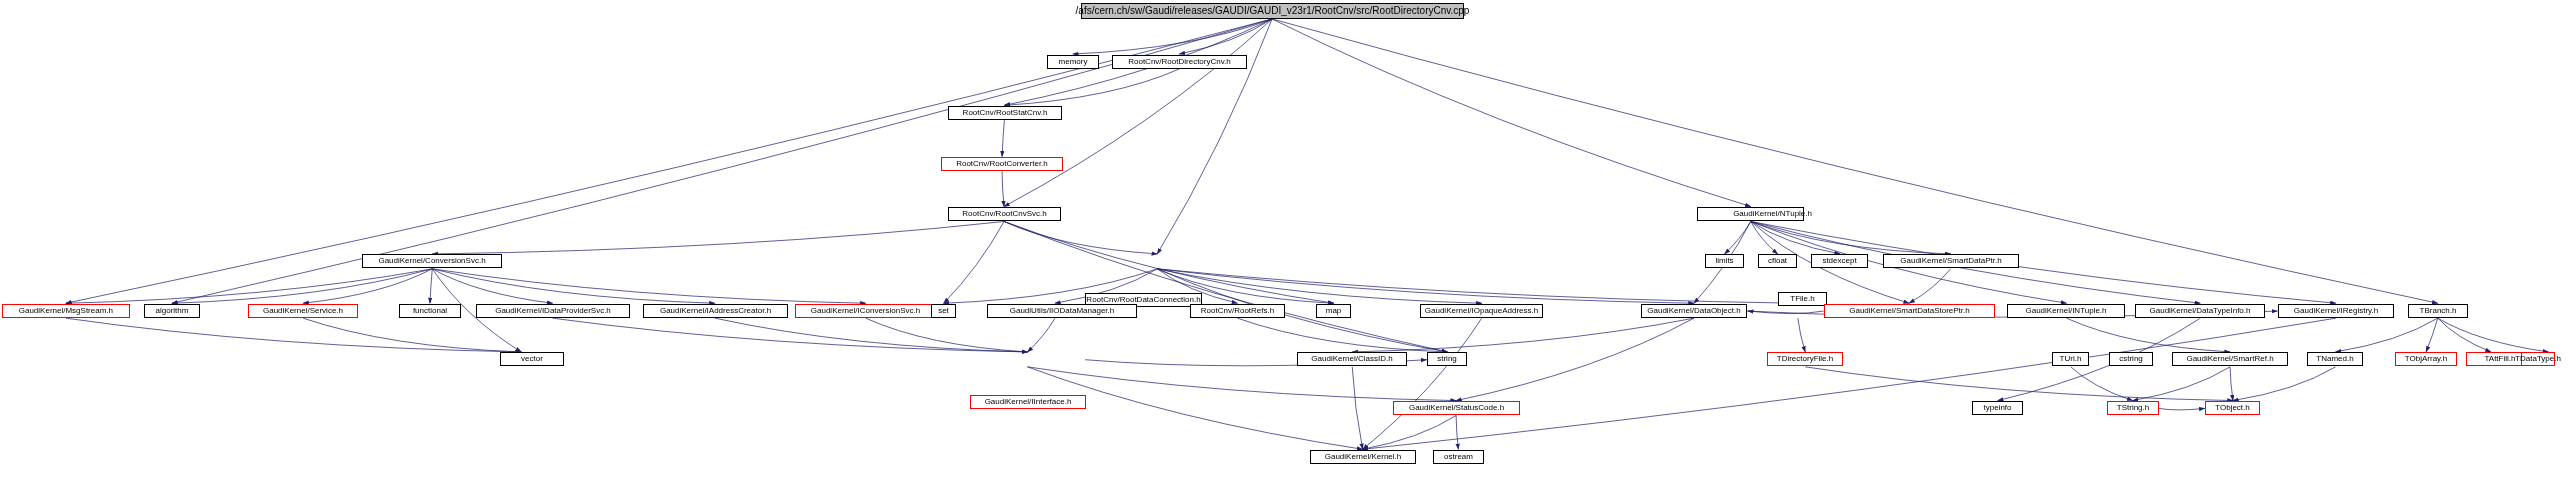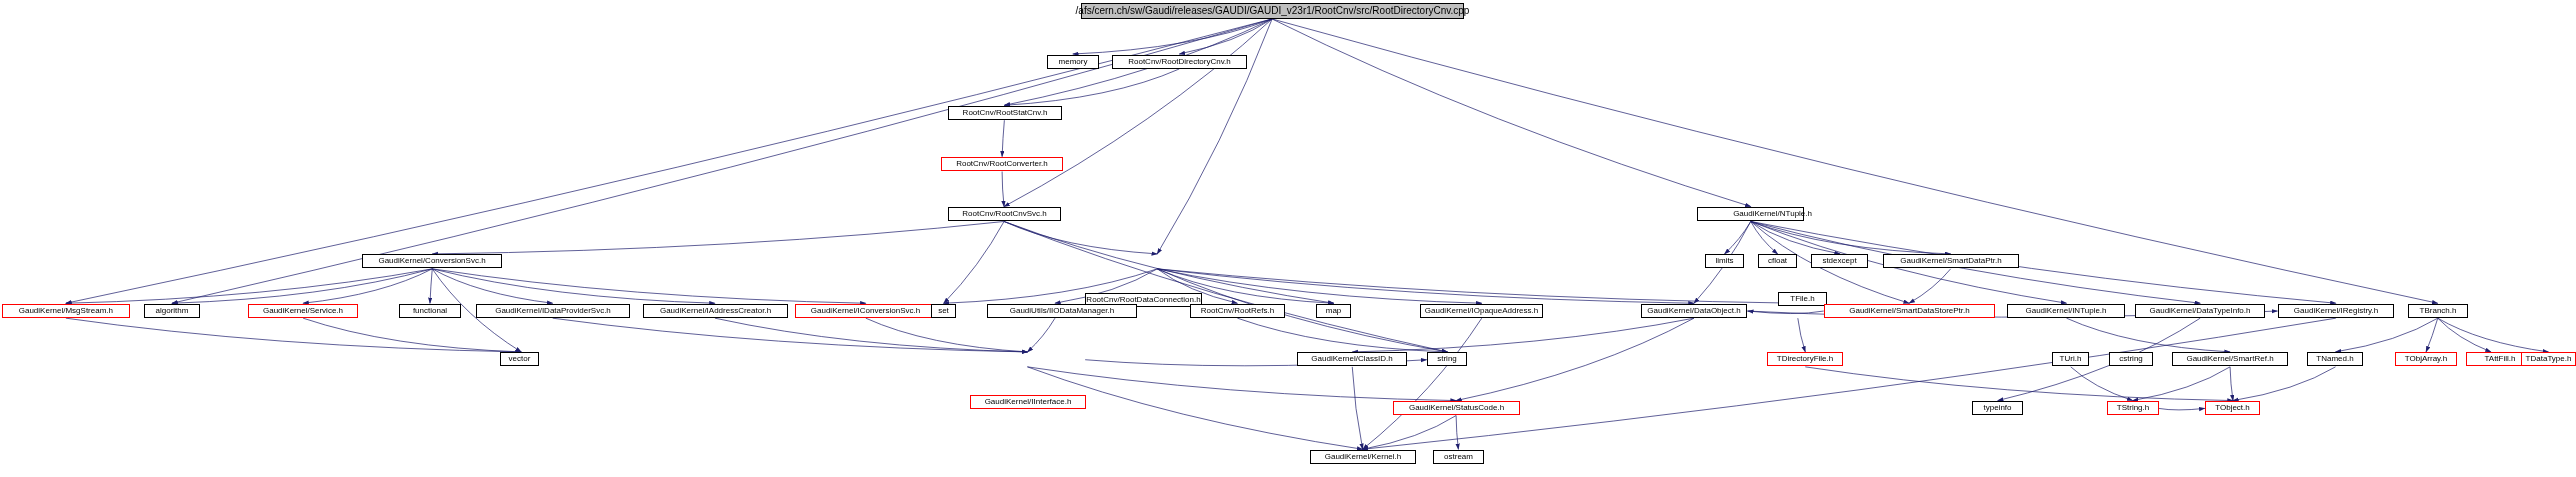--- a/index.html
+++ b/index.html
@@ -127,32 +127,32 @@
       <div class="node" style="left: 1190px; top: 304px; width: 95px;">RootCnv/RootRefs.h</div>
       <div class="node" style="left: 1316px; top: 304px; width: 35px;">map</div>
       <div class="node" style="left: 1420px; top: 304px; width: 123px;">GaudiKernel/IOpaqueAddress.h</div>
       <div class="node" style="left: 1641px; top: 304px; width: 106px;">GaudiKernel/DataObject.h</div>
       <div class="node" style="left: 1778px; top: 292px; width: 49px;">TFile.h</div>
       <div class="node red" style="left: 1824px; top: 304px; width: 171px;">GaudiKernel/SmartDataStorePtr.h</div>
       <div class="node" style="left: 2007px; top: 304px; width: 118px;">GaudiKernel/INTuple.h</div>
       <div class="node" style="left: 2135px; top: 304px; width: 130px;">GaudiKernel/DataTypeInfo.h</div>
       <div class="node" style="left: 2278px; top: 304px; width: 116px;">GaudiKernel/IRegistry.h</div>
       <div class="node" style="left: 2408px; top: 304px; width: 60px;">TBranch.h</div>
-      <div class="node" style="left: 500px; top: 352px; width: 39px;">vector</div>
+      <div class="node" style="left: 500px; top: 352px; width: 64px;">vector</div>
       <div class="node red" style="left: 970px; top: 352px; width: 116px; margin-top: 43px;">GaudiKernel/IInterface.h</div>
       <div class="node" style="left: 1297px; top: 352px; width: 110px;">GaudiKernel/ClassID.h</div>
       <div class="node" style="left: 1427px; top: 352px; width: 40px;">string</div>
       <div class="node red" style="left: 1767px; top: 352px; width: 76px;">TDirectoryFile.h</div>
       <div class="node" style="left: 2052px; top: 352px; width: 37px;">TUri.h</div>
       <div class="node" style="left: 2109px; top: 352px; width: 44px;">cstring</div>
       <div class="node" style="left: 2172px; top: 352px; width: 116px;">GaudiKernel/SmartRef.h</div>
       <div class="node" style="left: 2307px; top: 352px; width: 56px;">TNamed.h</div>
       <div class="node red" style="left: 2395px; top: 352px; width: 62px;">TObjArray.h</div>
       <div class="node red" style="left: 2466px; top: 352px; width: 68px;">TAttFill.h</div>
-      <div class="node red" style="left: 2521px; top: 352px; width: 55px;">TDataType.h</div>
+      <div class="node red" style="left: 2521px; top: 352px; width: 34px;">TDataType.h</div>
       <div class="node red" style="left: 1393px; top: 401px; width: 127px;">GaudiKernel/StatusCode.h</div>
       <div class="node" style="left: 1972px; top: 401px; width: 51px;">typeinfo</div>
       <div class="node red" style="left: 2107px; top: 401px; width: 52px;">TString.h</div>
       <div class="node red" style="left: 2205px; top: 401px; width: 55px;">TObject.h</div>
       <div class="node" style="left: 1310px; top: 450px; width: 106px;">GaudiKernel/Kernel.h</div>
       <div class="node" style="left: 1433px; top: 450px; width: 51px;">ostream</div>
     </div>
 </div>
 
 

